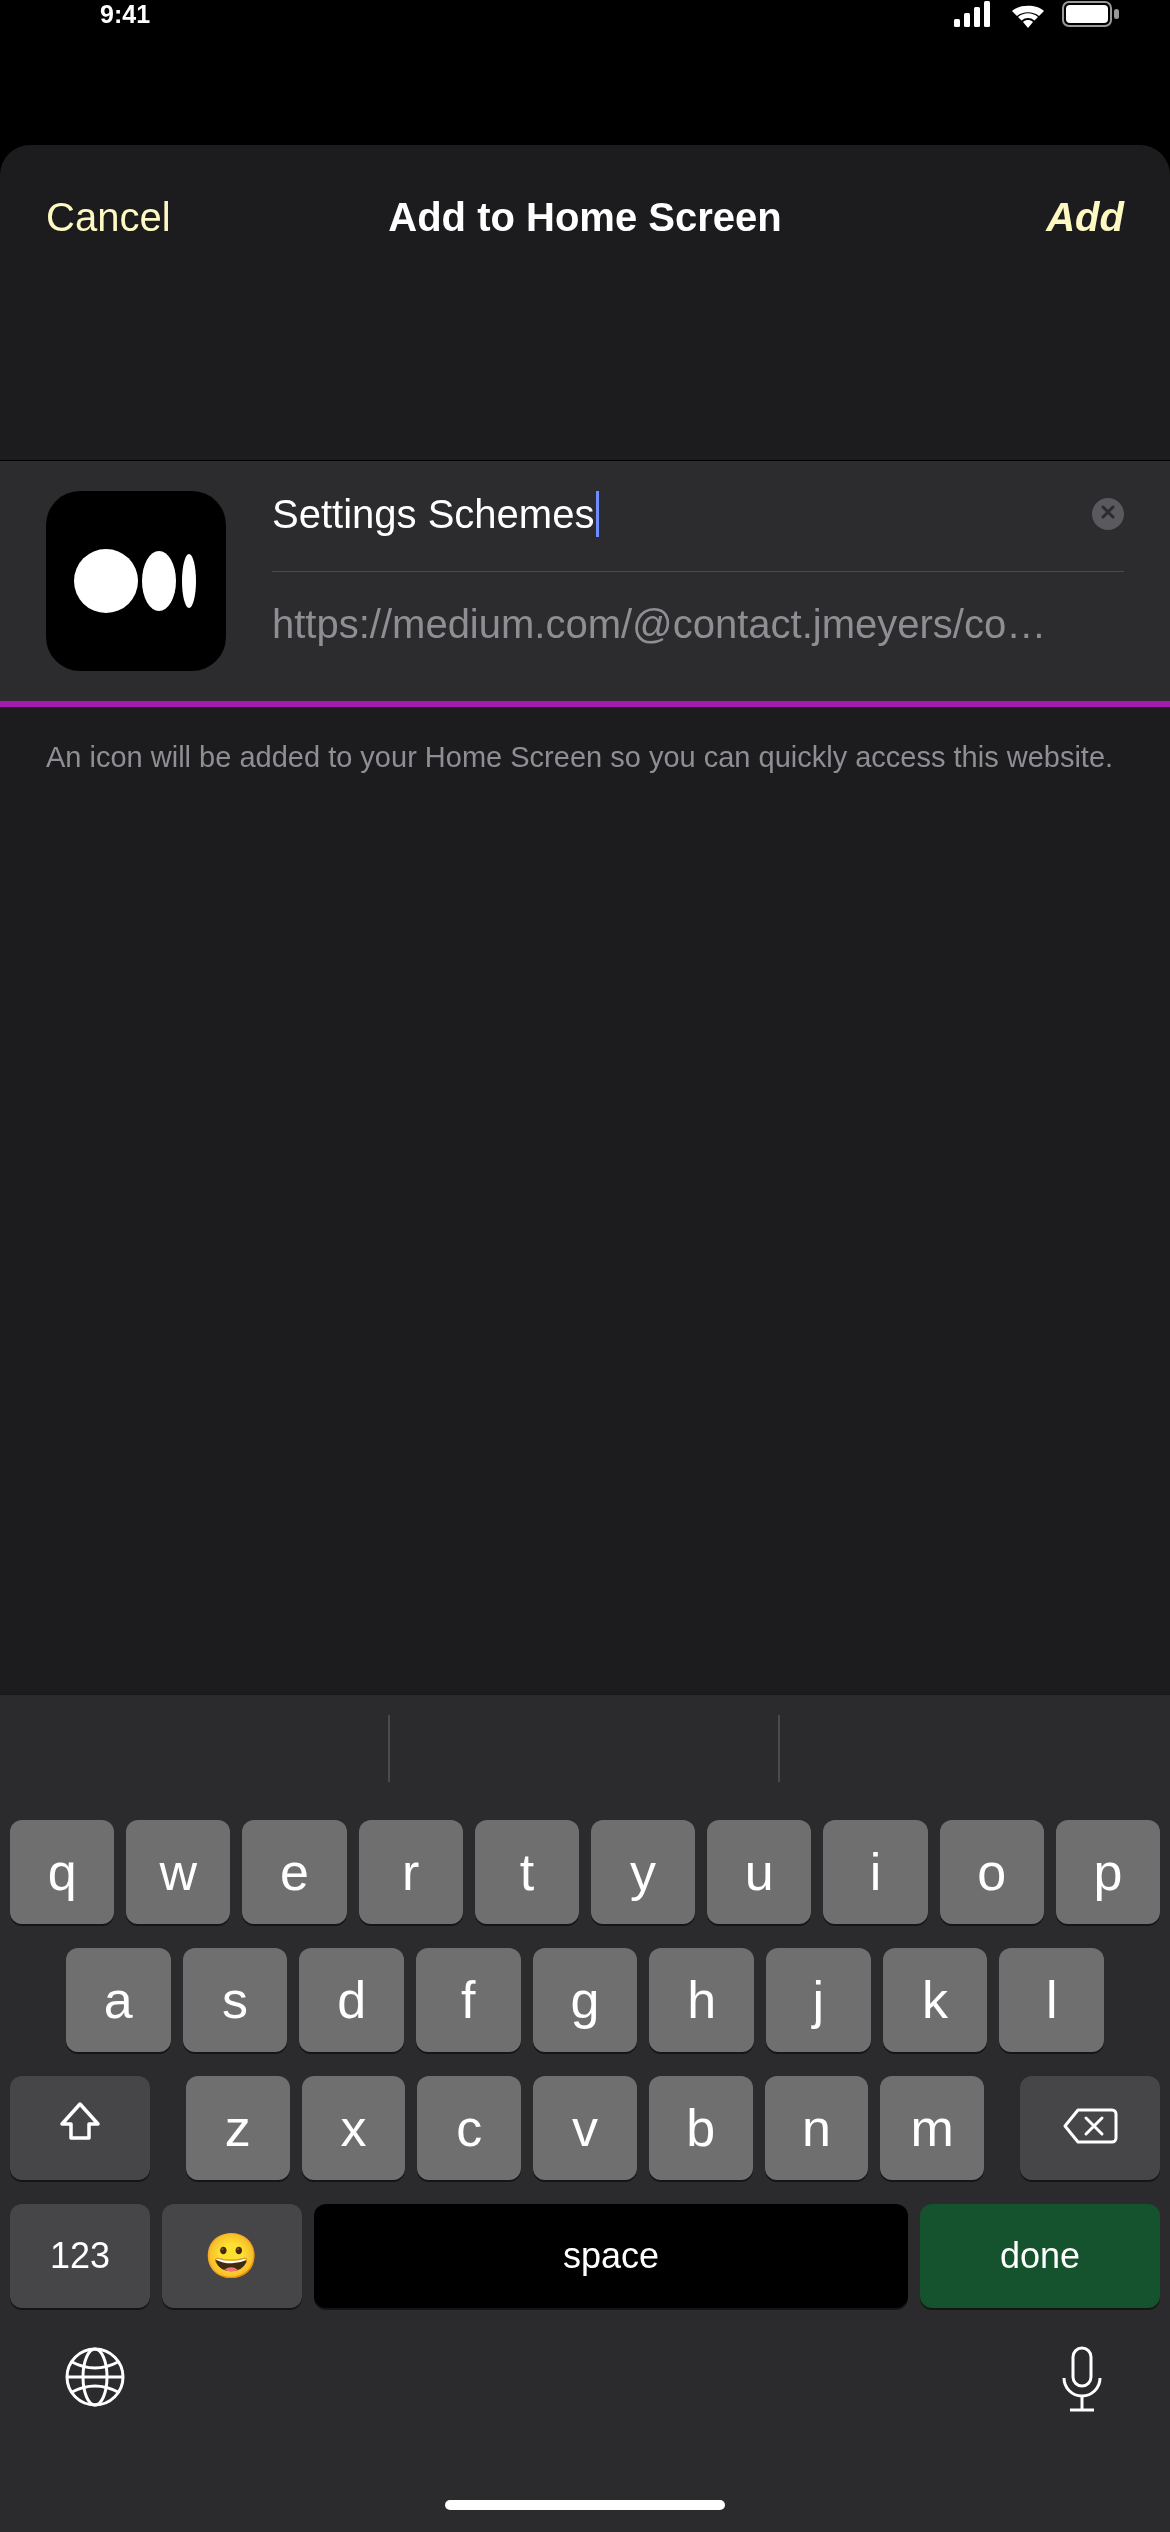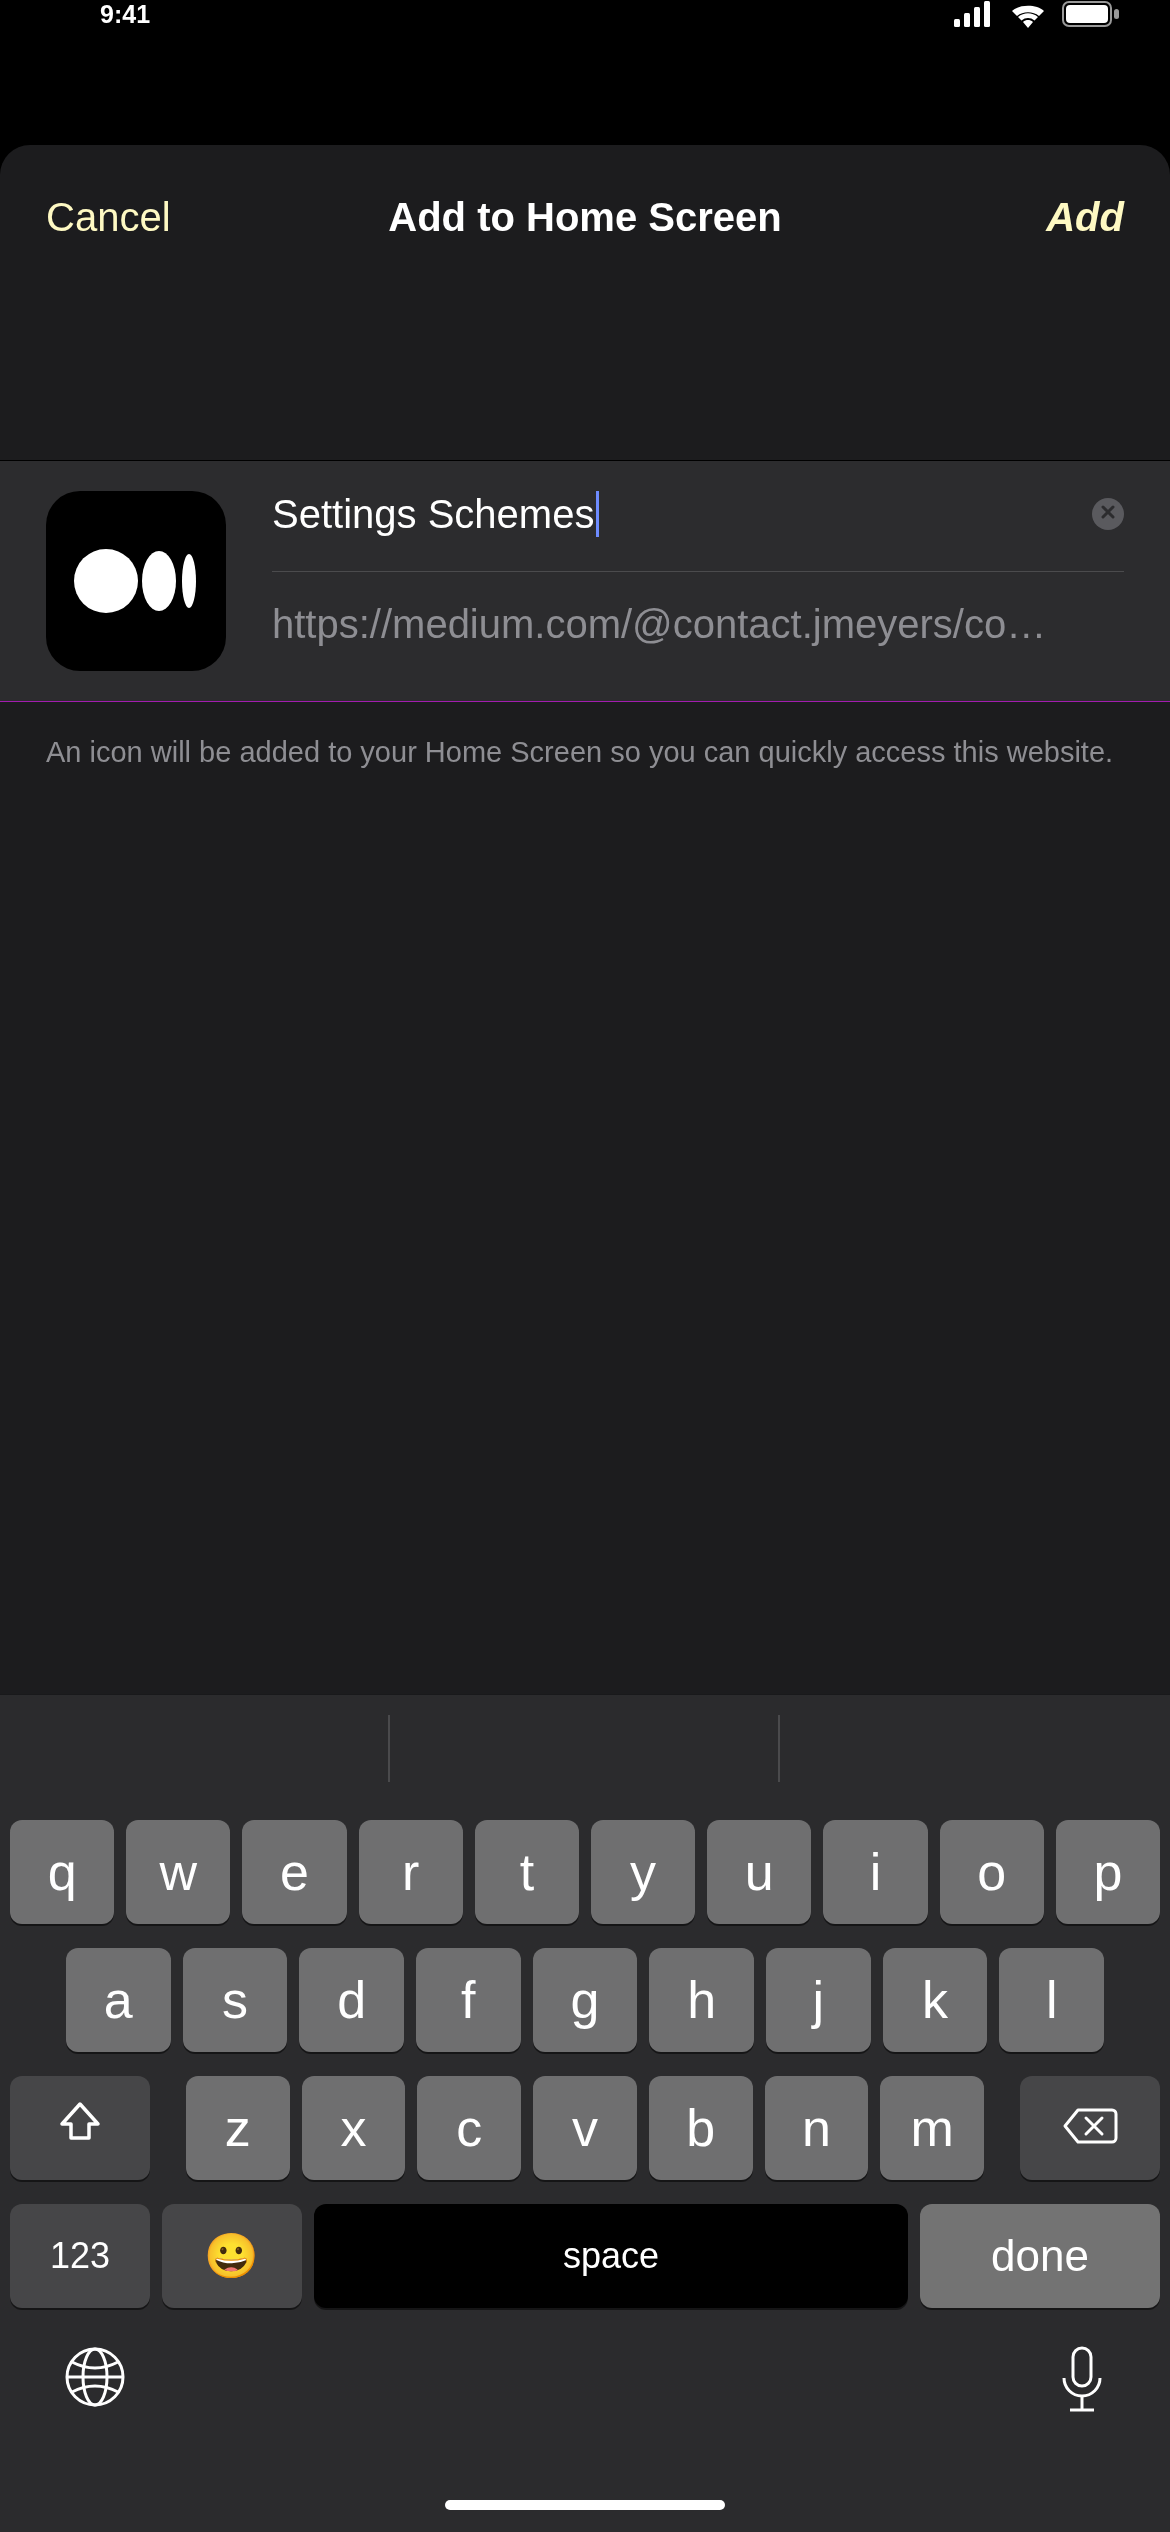--- a/index.html
+++ b/index.html
@@ -45,21 +45,21 @@
   .nav-left, .nav-right { min-width: 170px; }
   .nav-left { text-align: left; }
   .nav-right { text-align: right; font-weight: 600; font-style: italic; }
   .nav-action { color: #fef9c3; font-size: 40px; cursor: pointer; }
 
   .spacer { height: 170px; }
 
   .card {
     background: #2c2c2e;
     border-top: 1px solid #000;
-    border-bottom: 1px solid #a21caf;
+    border-bottom: 6px solid #a21caf;
     padding: 30px 46px 30px 46px;
     display: flex;
     align-items: flex-start;
     gap: 46px;
   }
   .app-icon {
     width: 180px; height: 180px;
     background: #000;
     border-radius: 34px;
     display: flex;
@@ -169,21 +169,21 @@
   .krow.letters .key { flex: 1; }
   .key.special { background: #464648; }
   .row3 { padding: 0; }
   .row3 .shift, .row3 .backspace { width: 140px; flex: 0 0 140px; }
   .row3 .letter-group { flex: 1; display: flex; gap: 12px; margin: 0 24px; }
   .row3 .letter-group .key { flex: 1; }
   .row4 { padding: 0; }
   .row4 .key123 { flex: 0 0 140px; font-size: 36px; }
   .row4 .keyemoji { flex: 0 0 140px; font-size: 44px; }
   .row4 .keyspace { flex: 1; font-size: 36px; background: #000000; }
-  .row4 .keydone { flex: 0 0 240px; font-size: 44px; background: #737373; }
+  .row4 .keydone { flex: 0 0 240px; font-size: 36px; background: #14532d; }
 
   .keyboard-bottom {
     height: 200px;
     display: flex;
     align-items: flex-start;
     justify-content: space-between;
     padding: 10px 60px 0 60px;
   }
   .kb-icon { cursor: pointer; color: #fff; }
 

